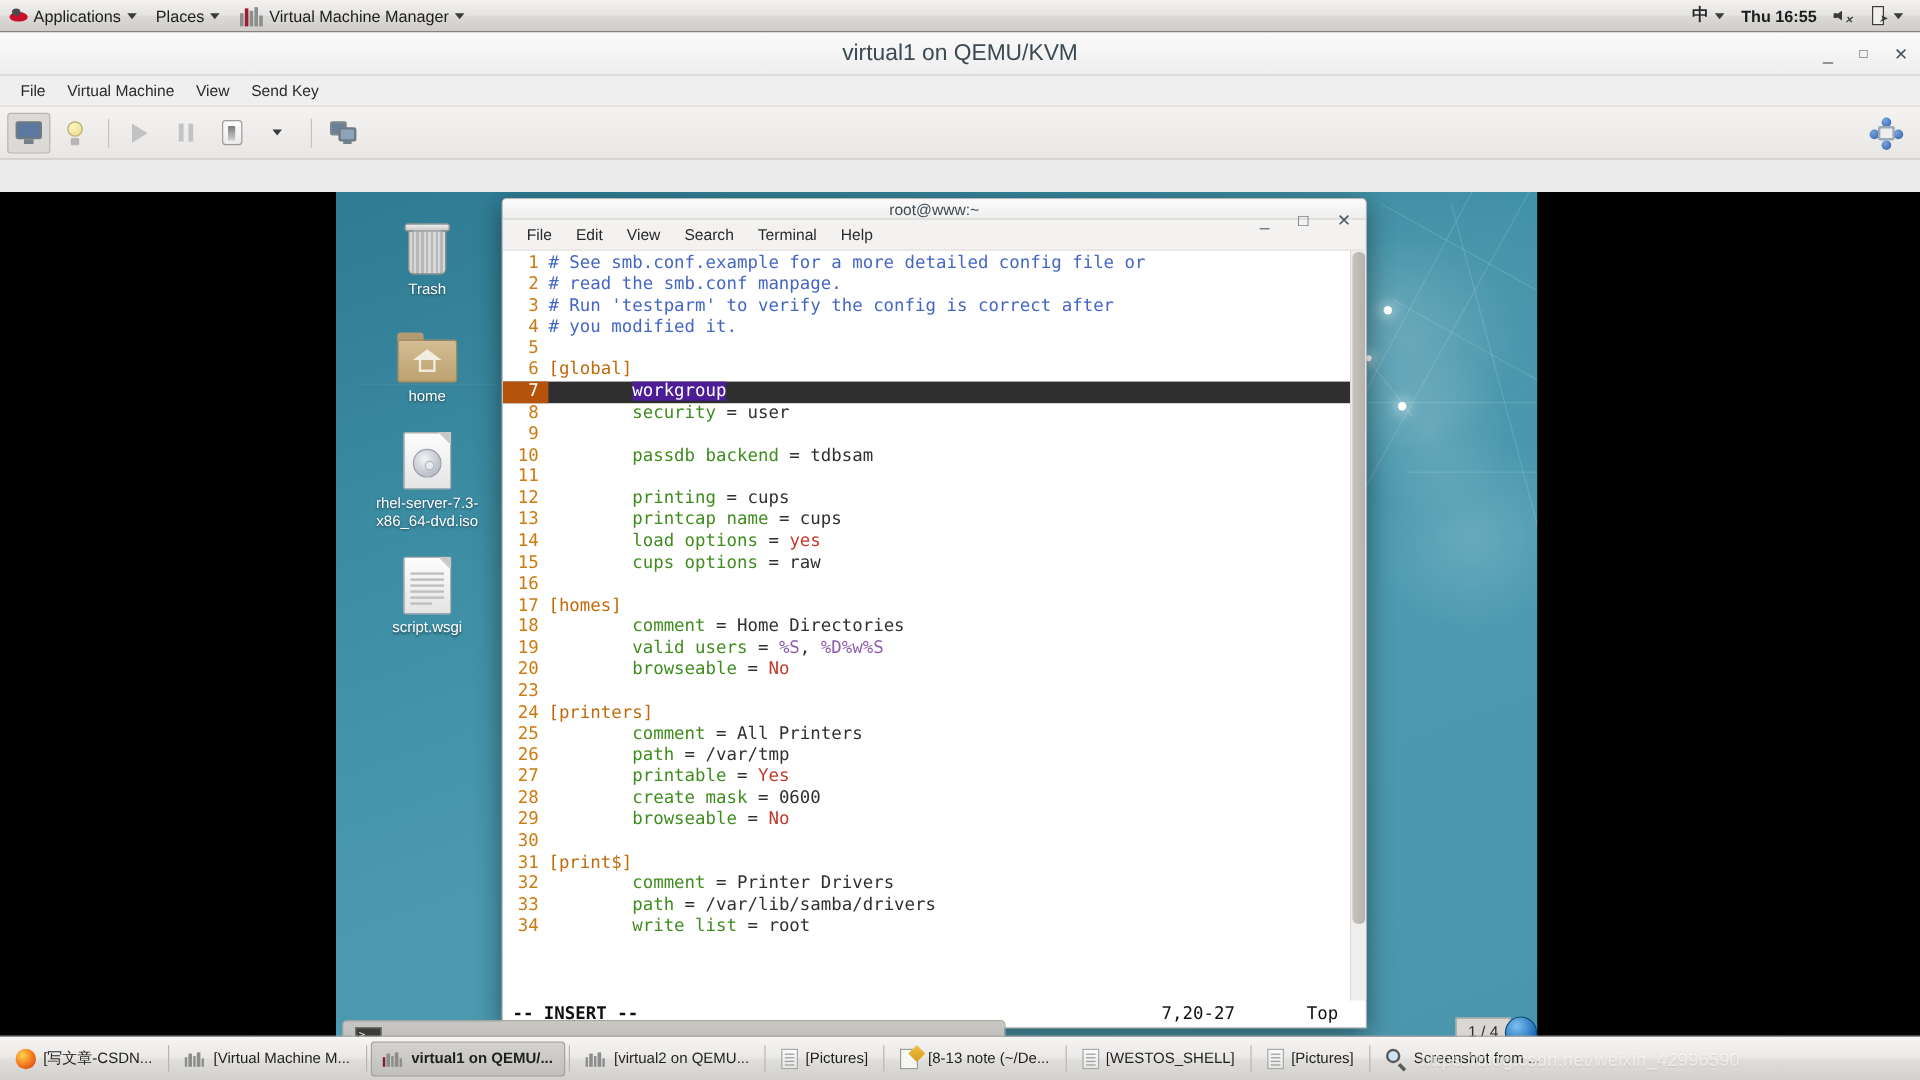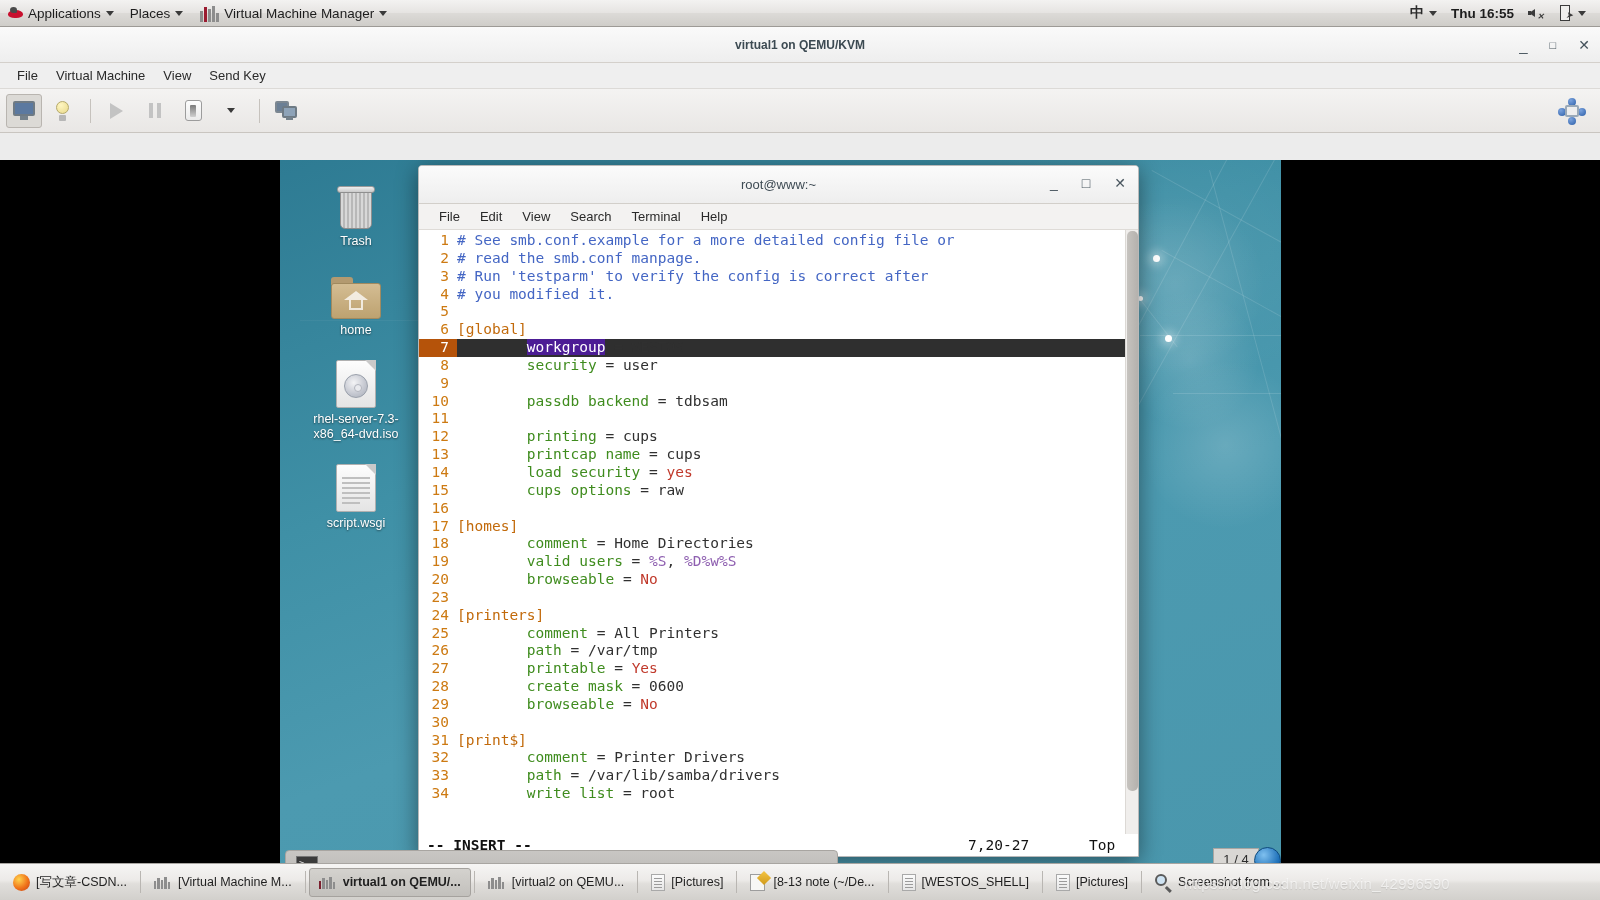--- a/index.html
+++ b/index.html
@@ -60,21 +60,21 @@
   .doc-icon .arr { position: absolute; right: 0; bottom: 1px; font-size: 9px; color: #3b3b3b; line-height: 1; }
 
   
   .vmwin { position: absolute; left: 0; top: 27px; width: 1600px; height: 818px; background: #ececec; }
   .vm-title {
     height: 36px; position: relative;
     background: linear-gradient(to bottom, #fafafa 0%, #eeeeee 100%);
     border-bottom: 1px solid #d4d0cb;
     display: flex; align-items: center; justify-content: center;
   }
-  .vm-title .t { font-size: 12px; color: #3c4a52; font-weight: bold; }
+  .vm-title .t { font-size: 19px; color: #3c4a52; font-weight: normal; }
   .wbtns { position: absolute; right: 10px; top: 0; height: 36px; display: flex; align-items: center; gap: 22px; }
   .wbtn { color: #44525b; font-size: 14px; cursor: default; line-height: 1; }
   .wbtn.min { font-size: 15px; }
   .wbtn.max { font-size: 11px; }
 
   .vm-menu {
     height: 26px; display: flex; align-items: center; padding-left: 8px;
     background: #efefef; font-size: 13px; color: #2a2a2a;
     border-bottom: 1px solid #dcdad7;
   }
@@ -154,21 +154,21 @@
   .fdoc .ln { position: absolute; left: 6px; width: 28px; height: 2px; background: #bfbfbf; }
 
   
   .term {
     position: absolute; left: 138px; top: 5px; width: 721px; height: 692px;
     background: #fff; box-shadow: 0 5px 22px rgba(0,0,0,0.45);
     border: 1px solid #b9b9b9; border-radius: 4px 4px 0 0;
     display: flex; flex-direction: column; overflow: hidden;
   }
   .term-title {
-    height: 38px; position: relative; flex: none;
+    height: 17px; position: relative; flex: none;
     background: linear-gradient(to bottom,#fbfbfb,#eeeeee);
     border-bottom: 1px solid #d2cfca;
     display: flex; align-items: center; justify-content: center;
   }
   .term-title .t { font-size: 13px; color: #3e4b54; }
   .term-wbtns { position: absolute; right: 12px; top: 0; height: 34px; display: flex; align-items: center; gap: 24px; }
   .term-wbtns .b { font-size: 14px; color: #49565f; }
   .term-menu {
     height: 26px; flex: none; display: flex; align-items: center; padding-left: 10px;
     background: #f3f2f1; font-size: 13px; color: #2a2a2a; border-bottom: 1px solid #dedbd7;
@@ -482,21 +482,21 @@
                 <div class="vline"><span class="lnum">4</span><span class="vtext"><span class="c-comment"># you modified it.</span></span></div>
                 <div class="vline"><span class="lnum">5</span><span class="vtext"></span></div>
                 <div class="vline"><span class="lnum">6</span><span class="vtext"><span class="c-section">[global]</span></span></div>
                 <div class="vline cur"><span class="lnum">7</span><span class="vtext"><span class="c-plain">        </span><span class="hl-key">workgroup</span><span class="c-plain"> = WESTOS</span></span></div>
                 <div class="vline"><span class="lnum">8</span><span class="vtext"><span class="c-plain">        </span><span class="c-key">security</span><span class="c-plain"> = user</span></span></div>
                 <div class="vline"><span class="lnum">9</span><span class="vtext"></span></div>
                 <div class="vline"><span class="lnum">10</span><span class="vtext"><span class="c-plain">        </span><span class="c-key">passdb backend</span><span class="c-plain"> = tdbsam</span></span></div>
                 <div class="vline"><span class="lnum">11</span><span class="vtext"></span></div>
                 <div class="vline"><span class="lnum">12</span><span class="vtext"><span class="c-plain">        </span><span class="c-key">printing</span><span class="c-plain"> = cups</span></span></div>
                 <div class="vline"><span class="lnum">13</span><span class="vtext"><span class="c-plain">        </span><span class="c-key">printcap name</span><span class="c-plain"> = cups</span></span></div>
-                <div class="vline"><span class="lnum">14</span><span class="vtext"><span class="c-plain">        </span><span class="c-key">load security</span><span class="c-plain"> = </span><span class="c-val-red">yes</span></span></div>
+                <div class="vline"><span class="lnum">14</span><span class="vtext"><span class="c-plain">        </span><span class="c-key">load options</span><span class="c-plain"> = </span><span class="c-val-red">yes</span></span></div>
                 <div class="vline"><span class="lnum">15</span><span class="vtext"><span class="c-plain">        </span><span class="c-key">cups options</span><span class="c-plain"> = raw</span></span></div>
                 <div class="vline"><span class="lnum">16</span><span class="vtext"></span></div>
                 <div class="vline"><span class="lnum">17</span><span class="vtext"><span class="c-section">[homes]</span></span></div>
                 <div class="vline"><span class="lnum">18</span><span class="vtext"><span class="c-plain">        </span><span class="c-key">comment</span><span class="c-plain"> = Home Directories</span></span></div>
                 <div class="vline"><span class="lnum">19</span><span class="vtext"><span class="c-plain">        </span><span class="c-key">valid users</span><span class="c-plain"> = </span><span class="c-special">%S</span><span class="c-plain">, </span><span class="c-special">%D%w%S</span></span></div>
                 <div class="vline"><span class="lnum">20</span><span class="vtext"><span class="c-plain">        </span><span class="c-key">browseable</span><span class="c-plain"> = </span><span class="c-val-red">No</span></span></div>
                 <div class="vline"><span class="lnum">23</span><span class="vtext"></span></div>
                 <div class="vline"><span class="lnum">24</span><span class="vtext"><span class="c-section">[printers]</span></span></div>
                 <div class="vline"><span class="lnum">25</span><span class="vtext"><span class="c-plain">        </span><span class="c-key">comment</span><span class="c-plain"> = All Printers</span></span></div>
                 <div class="vline"><span class="lnum">26</span><span class="vtext"><span class="c-plain">        </span><span class="c-key">path</span><span class="c-plain"> = /var/tmp</span></span></div>

